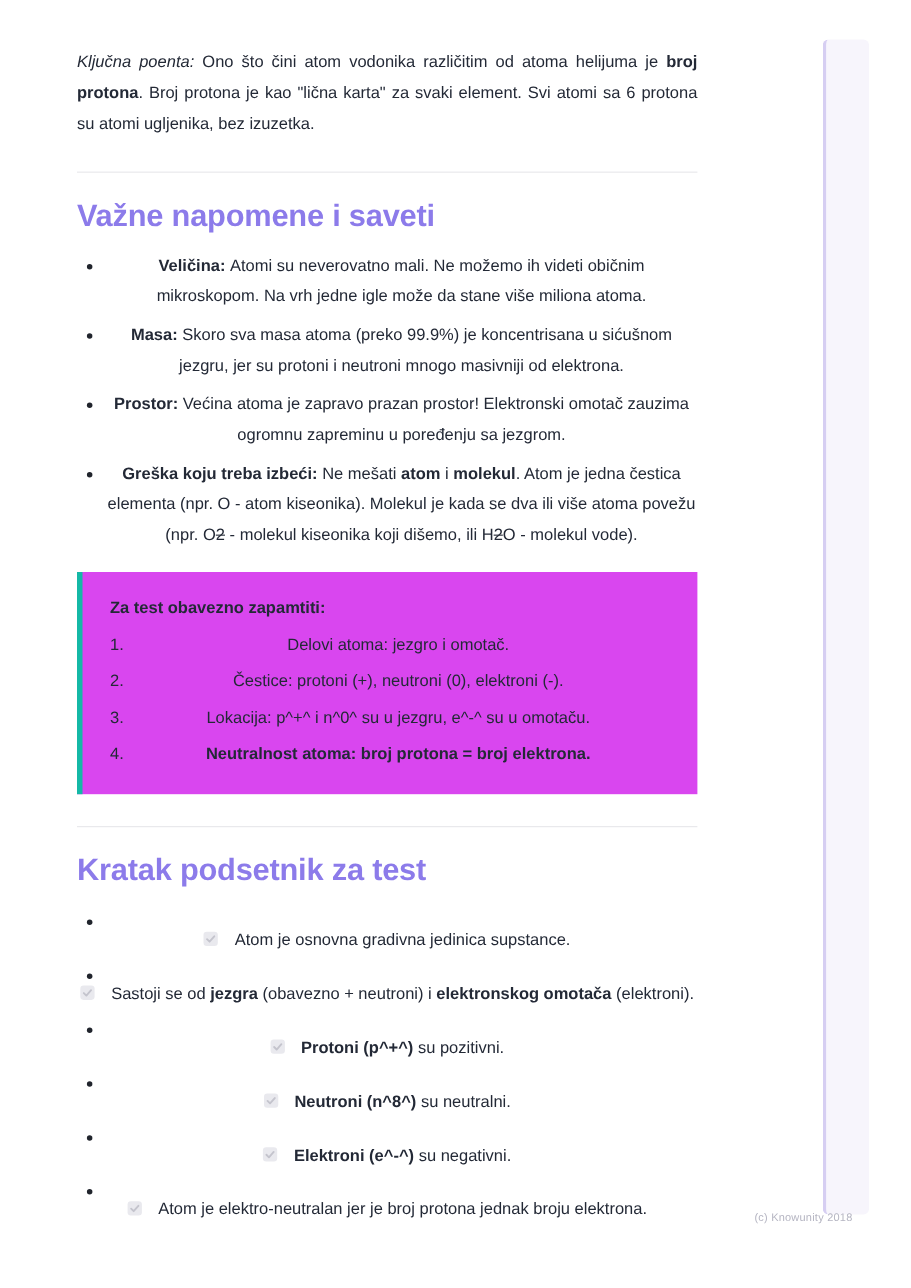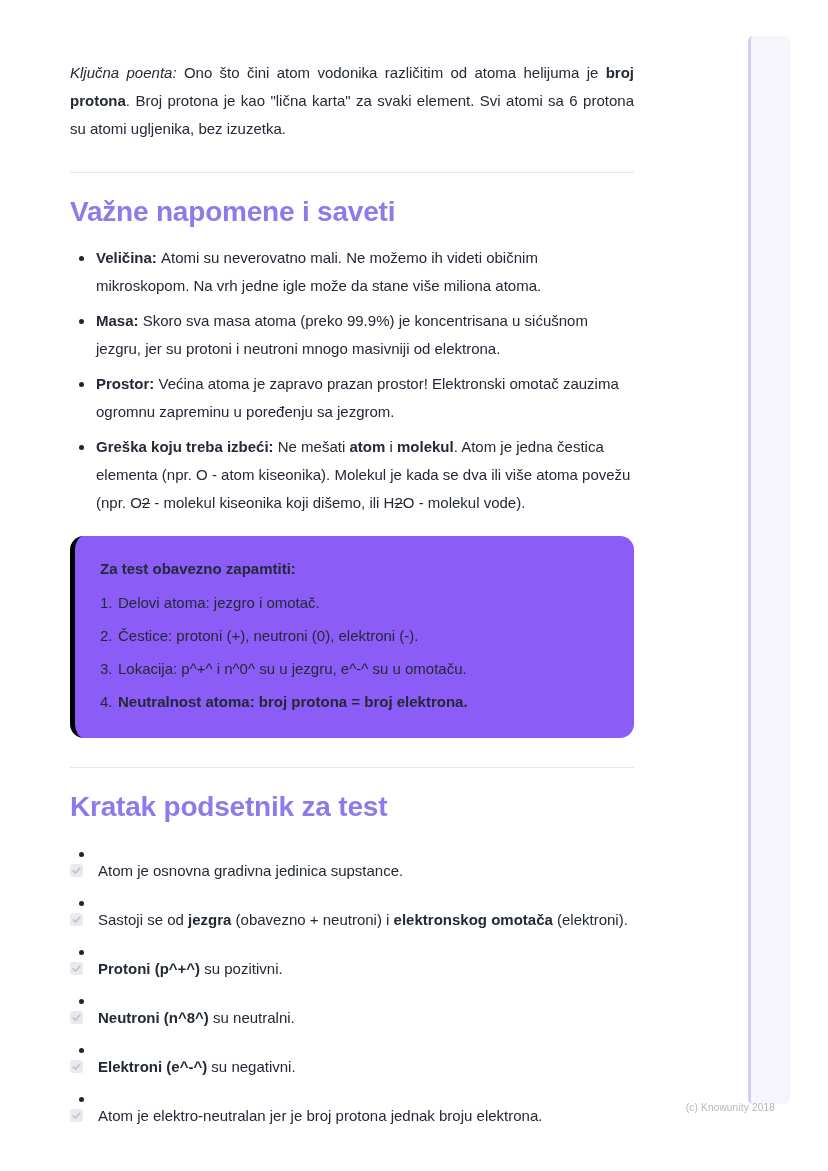--- a/index.html
+++ b/index.html
@@ -9,21 +9,21 @@
     background:#ffffff;
     color:#232936;
     position:relative;
     overflow:hidden;
     -webkit-font-smoothing:antialiased;
   }
   .doc-content {
     position:absolute;
     left:70px; top:0;
     width:564px;
-    padding-top:59px;
+    padding-top:43px;
     font-size:15px;
     line-height:28px;
   }
   .b { font-weight:700; }
   .i { font-style:italic; }
   .strike { text-decoration:line-through; }
 
   .intro { text-align:justify; }
 
   .divider {
@@ -45,28 +45,28 @@
   .bullet-list { margin-top:19px; list-style:none; }
   .bullet-item { display:flex; margin-bottom:7px; }
   .dot-col { width:26px; flex:none; padding-left:9px; }
   .dot {
     display:block;
     width:5px; height:5px;
     border-radius:50%;
     background:#20242c;
     margin-top:12px;
   }
-  .bullet-text { flex:1; }
+  .bullet-text { flex:1;text-align:center; }
 
   
   .callout {
     margin-top:19px;
-    background:#8b5cf6;
-    border-left:5px solid #000000;
-    border-radius:14px;
+    background:#d946ef;
+    border-left:5px solid #14b8a6;
+    border-radius:0;
     padding:22px 28px 26px 25px;
   }
   .callout-title { font-weight:700; line-height:22px; }
   .callout-list { list-style:none; margin-top:0; }
   .callout-item { display:flex; line-height:21px; margin-top:12px; }
   .item-number { width:18px; flex:none; text-align:left; }
   .callout-item .bullet-text { flex:1; }
 
   
   .checklist { margin-top:21px; list-style:none; }

